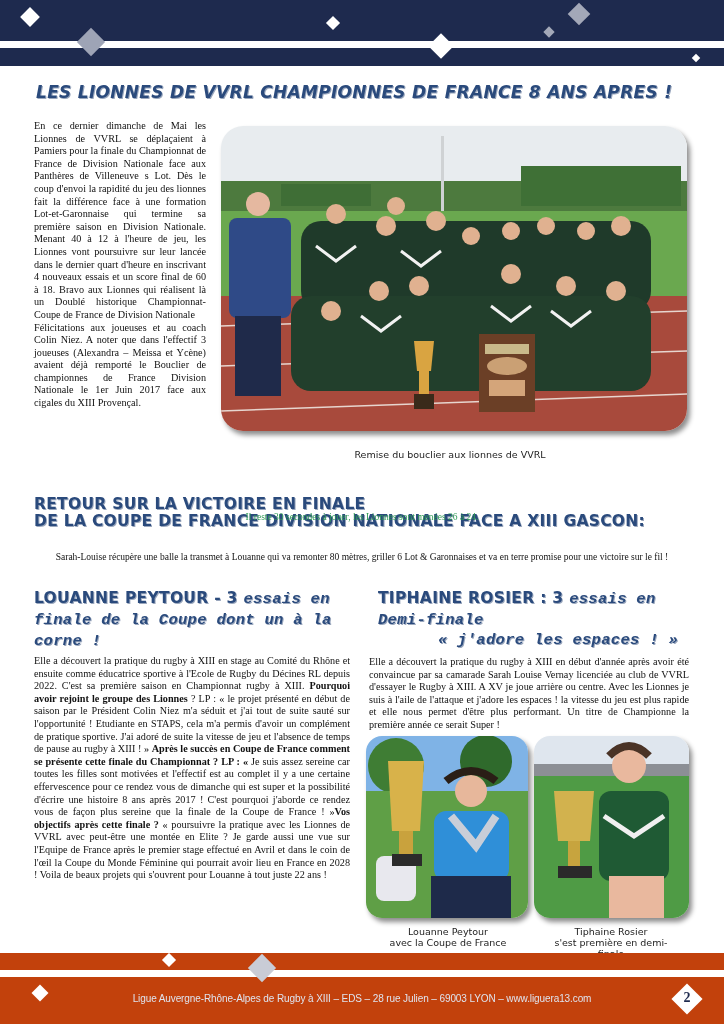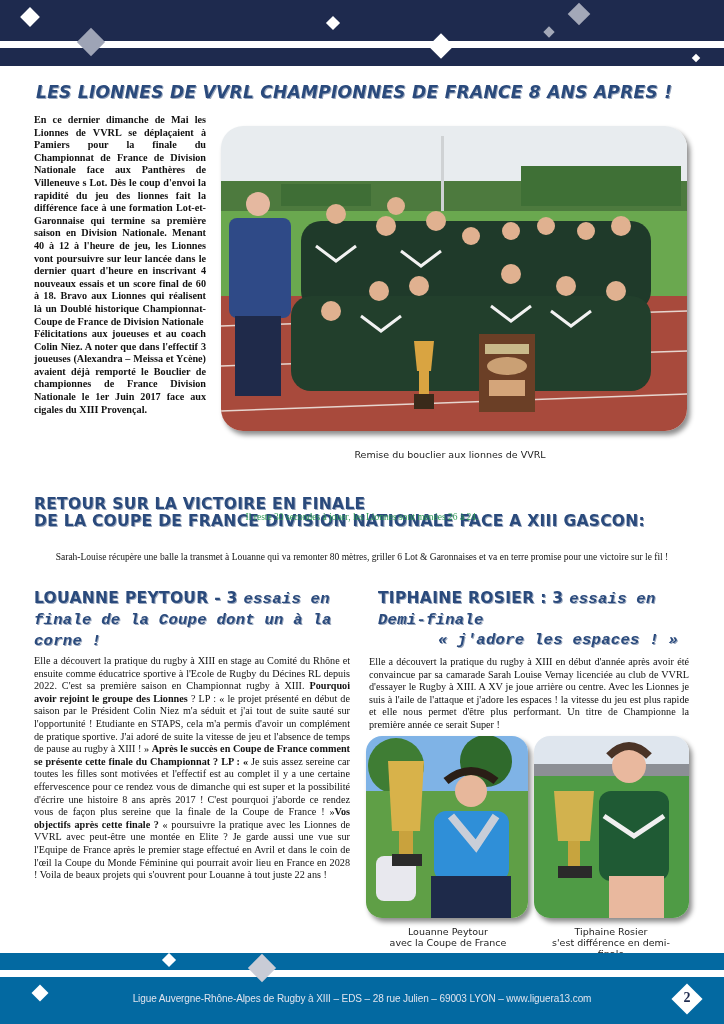--- a/index.html
+++ b/index.html
@@ -5,33 +5,33 @@
   * { box-sizing: border-box; margin: 0; padding: 0; }
   html, body { width: 724px; height: 1024px; background: #ffffff; overflow: hidden; }
   body { position: relative; font-family: "Liberation Serif", serif; color: #111; }
 
   
   .hdr { position: absolute; left: 0; top: 0; width: 724px; height: 66px; background: #1e2a4e; overflow: hidden; }
   .hdr .stripe { position: absolute; left: 0; width: 724px; background: #ffffff; }
   .diamond { position: absolute; transform: rotate(45deg); }
 
   
-  .ftr { position: absolute; left: 0; top: 953px; width: 724px; height: 71px; background: #0369a1; overflow: hidden; }
+  .ftr { position: absolute; left: 0; top: 953px; width: 724px; height: 71px; background: #c2410c; overflow: hidden; }
   .ftr .stripe { position: absolute; left: 0; width: 724px; background: #ffffff; }
   .ftr-text { position: absolute; left: 0; width: 724px; top: 40px; text-align: center; font-family: "Liberation Sans", sans-serif; font-size: 10px; color: #dfe3ee; letter-spacing: -0.1px; }
   .page-num { position: absolute; left: 672px; top: 984px; width: 30px; height: 30px; }
   .page-num .dia { position: absolute; left: 4px; top: 4px; width: 22px; height: 22px; background: #fff; transform: rotate(45deg); }
   .page-num .num { position: absolute; left: 0; top: 6px; width: 30px; text-align: center; font-family: "Liberation Serif", serif; font-weight: bold; font-size: 14px; color: #1e2a4e; }
 
   
   .comic { font-family: "DejaVu Sans", sans-serif; color: #2a4a7c; text-shadow: 1px 1px 0 #9aa7bd; letter-spacing: 0.3px; }
   .title1 { position: absolute; left: 36px; top: 82px; width: 660px; font-size: 17px; font-weight: bold; font-style: italic; }
 
   .txt { font-size: 10.2px; line-height: 12.6px; text-align: justify; }
-  .col1 { position: absolute; left: 34px; top: 114px; width: 172px; font-weight: bold; }
+  .col1 { position: absolute; left: 34px; top: 120px; width: 172px; }
   .col1 p + p { margin-top: 0; }
 
   
   .photo { position: absolute; border-radius: 22px; overflow: hidden; box-shadow: 3px 4px 5px rgba(0,0,0,0.45); }
   .caption { position: absolute; text-align: center; font-family: "DejaVu Sans", sans-serif; font-size: 9.5px; color: #222; line-height: 11px; }
 
   .title2 { position: absolute; left: 34px; top: 496px; width: 680px; font-size: 15.5px; font-weight: bold; line-height: 17px; }
   .intro-green { position: absolute; left: 0; width: 724px; top: 512px; text-align: center; font-size: 9.5px; color: #2e9a55; }
   .intro-black { position: absolute; left: 40px; width: 644px; top: 551px; text-align: center; font-size: 9.5px; line-height: 12px; color: #111; }
 
@@ -173,21 +173,21 @@
     <rect x="65" y="55" width="70" height="90" rx="12" fill="#1f5a34"></rect>
     <path d="M70 80 L100 100 L130 80" stroke="#f0f0f0" stroke-width="5" fill="none"></path>
     <rect x="75" y="140" width="55" height="42" fill="#e9b89e"></rect>
     <path d="M20 55 L60 55 L56 105 L24 105 Z" fill="#d2b24e"></path>
     <rect x="34" y="105" width="12" height="25" fill="#c7a43e"></rect>
     <rect x="24" y="130" width="34" height="12" fill="#2a2a2a"></rect>
   </svg>
 </div>
 <div class="caption" style="left:536px;top:926px;width:150px;">
   <span>Tiphaine Rosier</span><br>
-  <span>s'est différence en demi-</span><br>
+  <span>s'est première en demi-</span><br>
   <span>finale</span>
 </div>
 
 <div class="ftr">
   <div class="stripe" style="top:17px;height:7px;"></div>
   <div class="diamond" style="left:164px;top:2px;width:10px;height:10px;background:#fff;"></div>
   <div class="diamond" style="left:252px;top:5px;width:20px;height:20px;background:#c9ccd6;"></div>
   <div class="diamond" style="left:34px;top:34px;width:12px;height:12px;background:#fff;"></div>
   <div class="ftr-text">Ligue Auvergne-Rhône-Alpes de Rugby à XIII – EDS – 28 rue Julien – 69003  LYON  – www.liguera13.com</div>
 </div>

